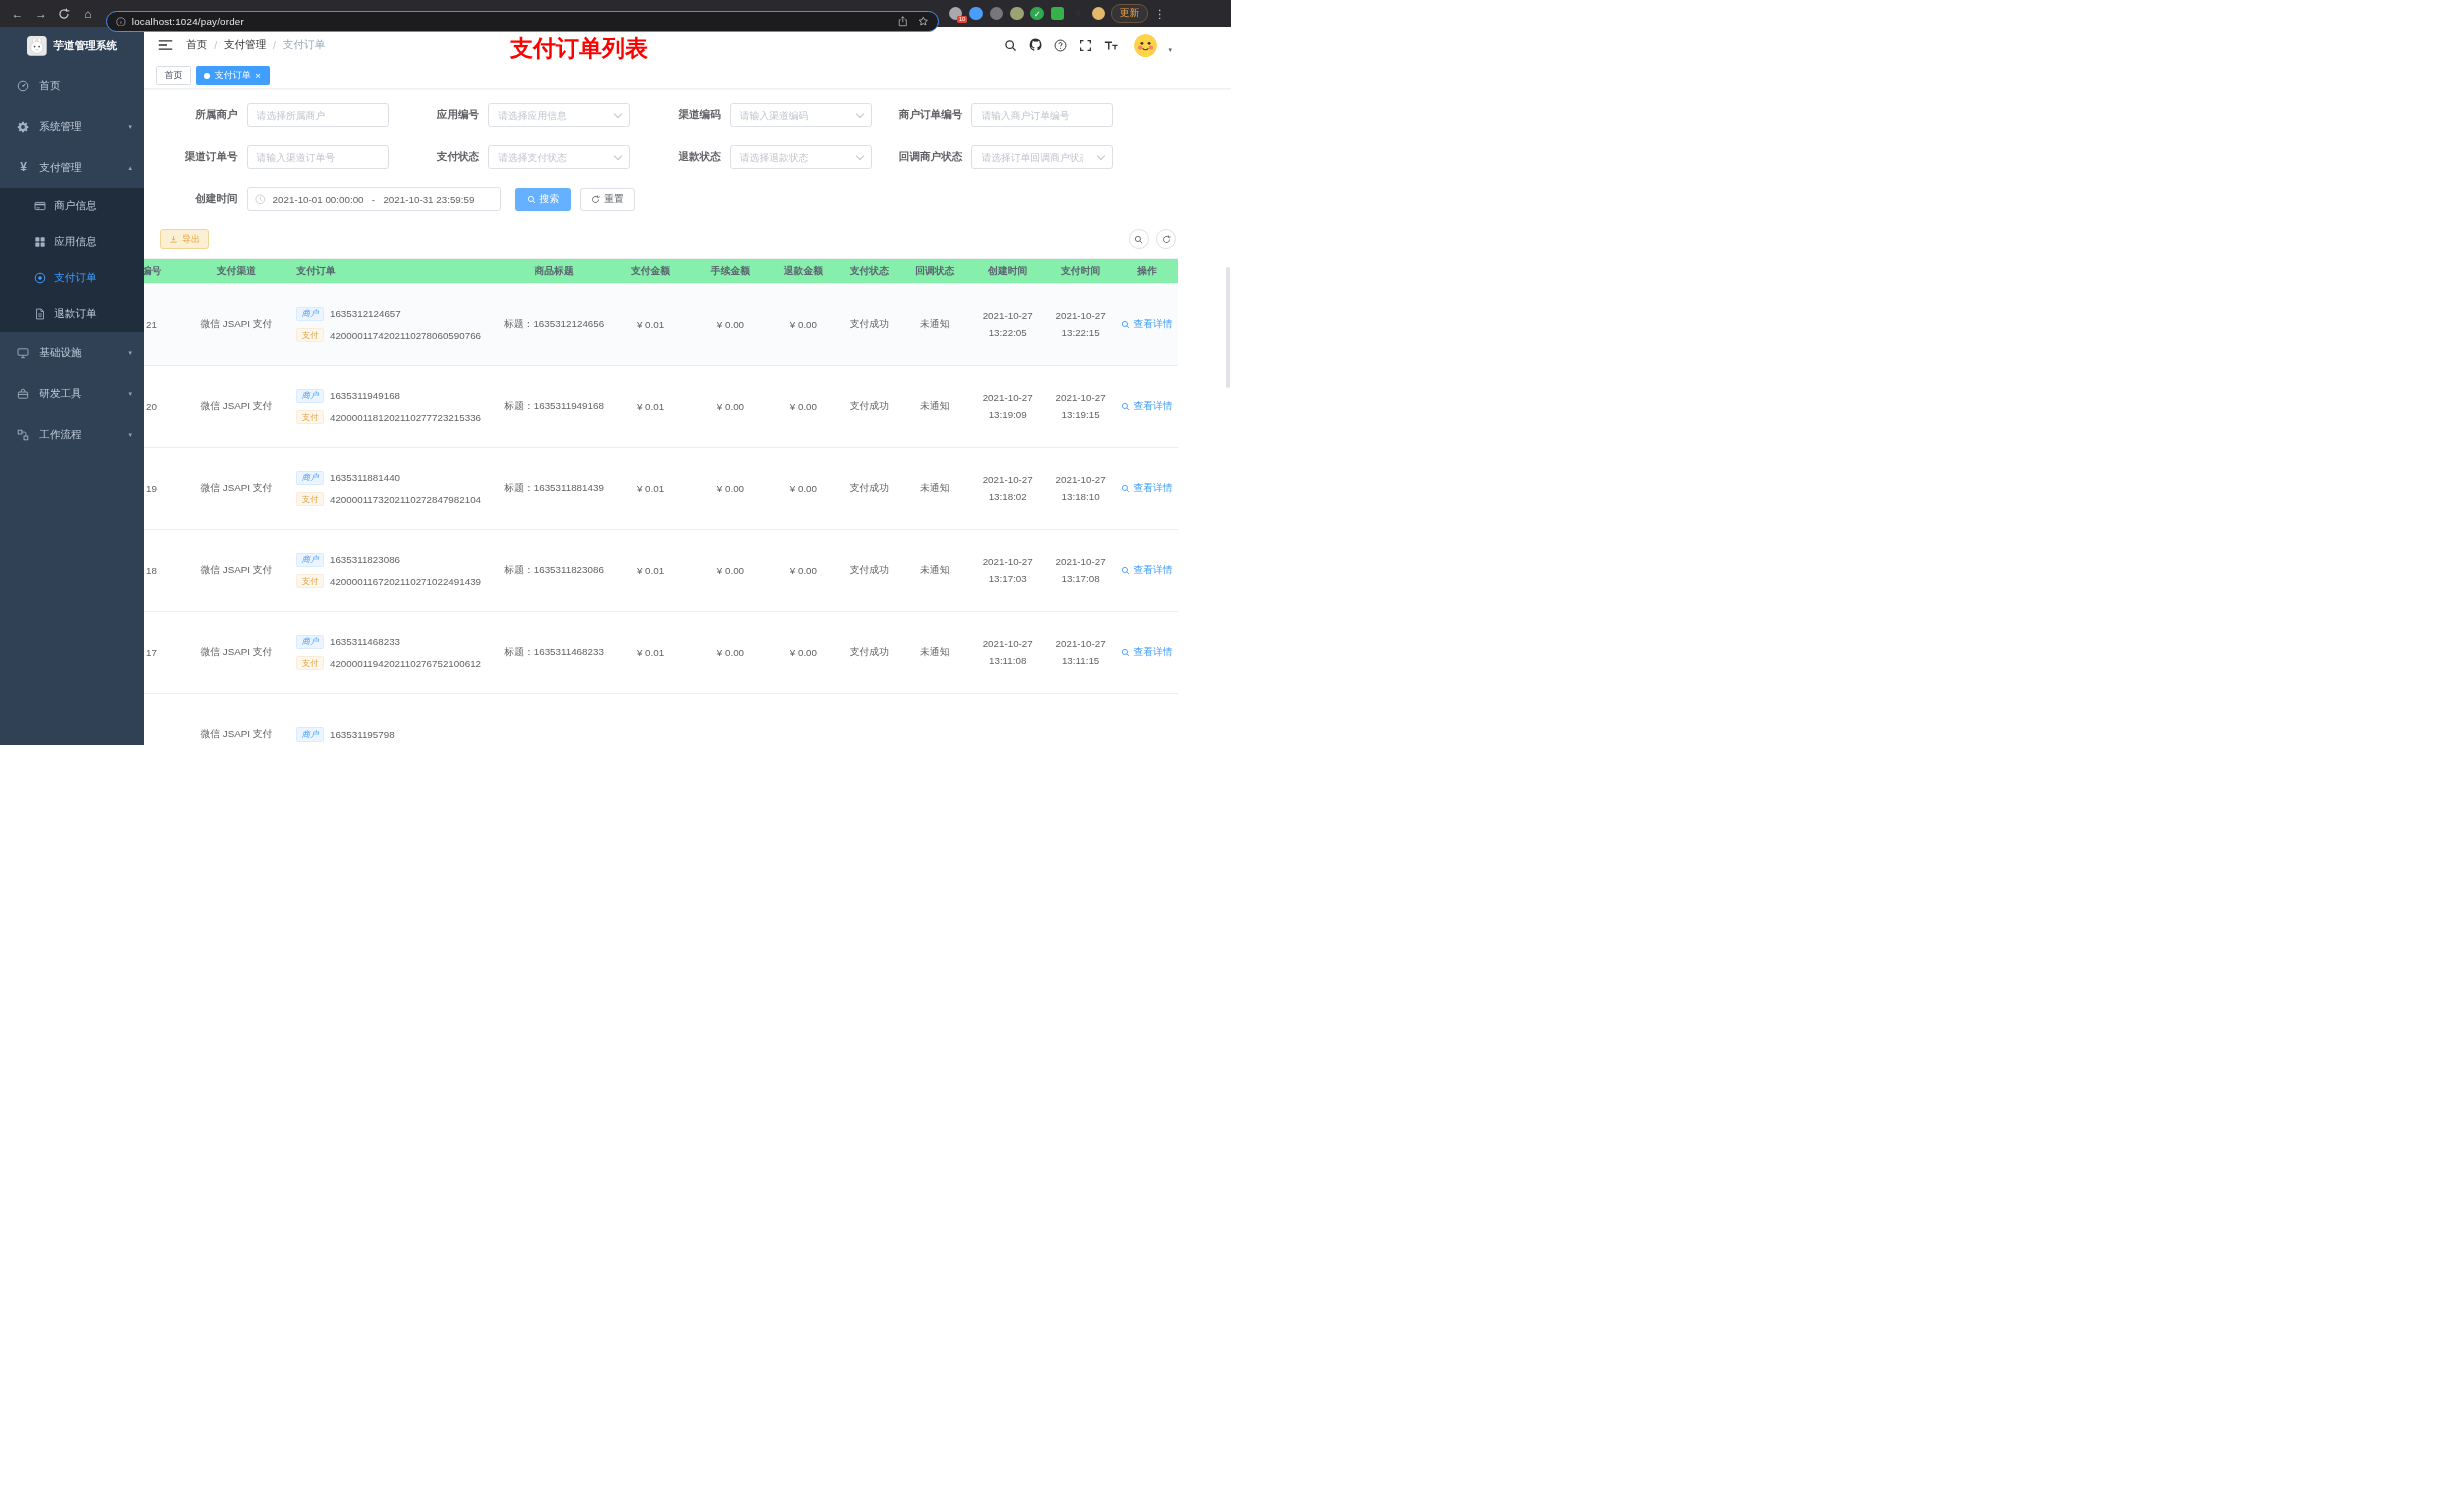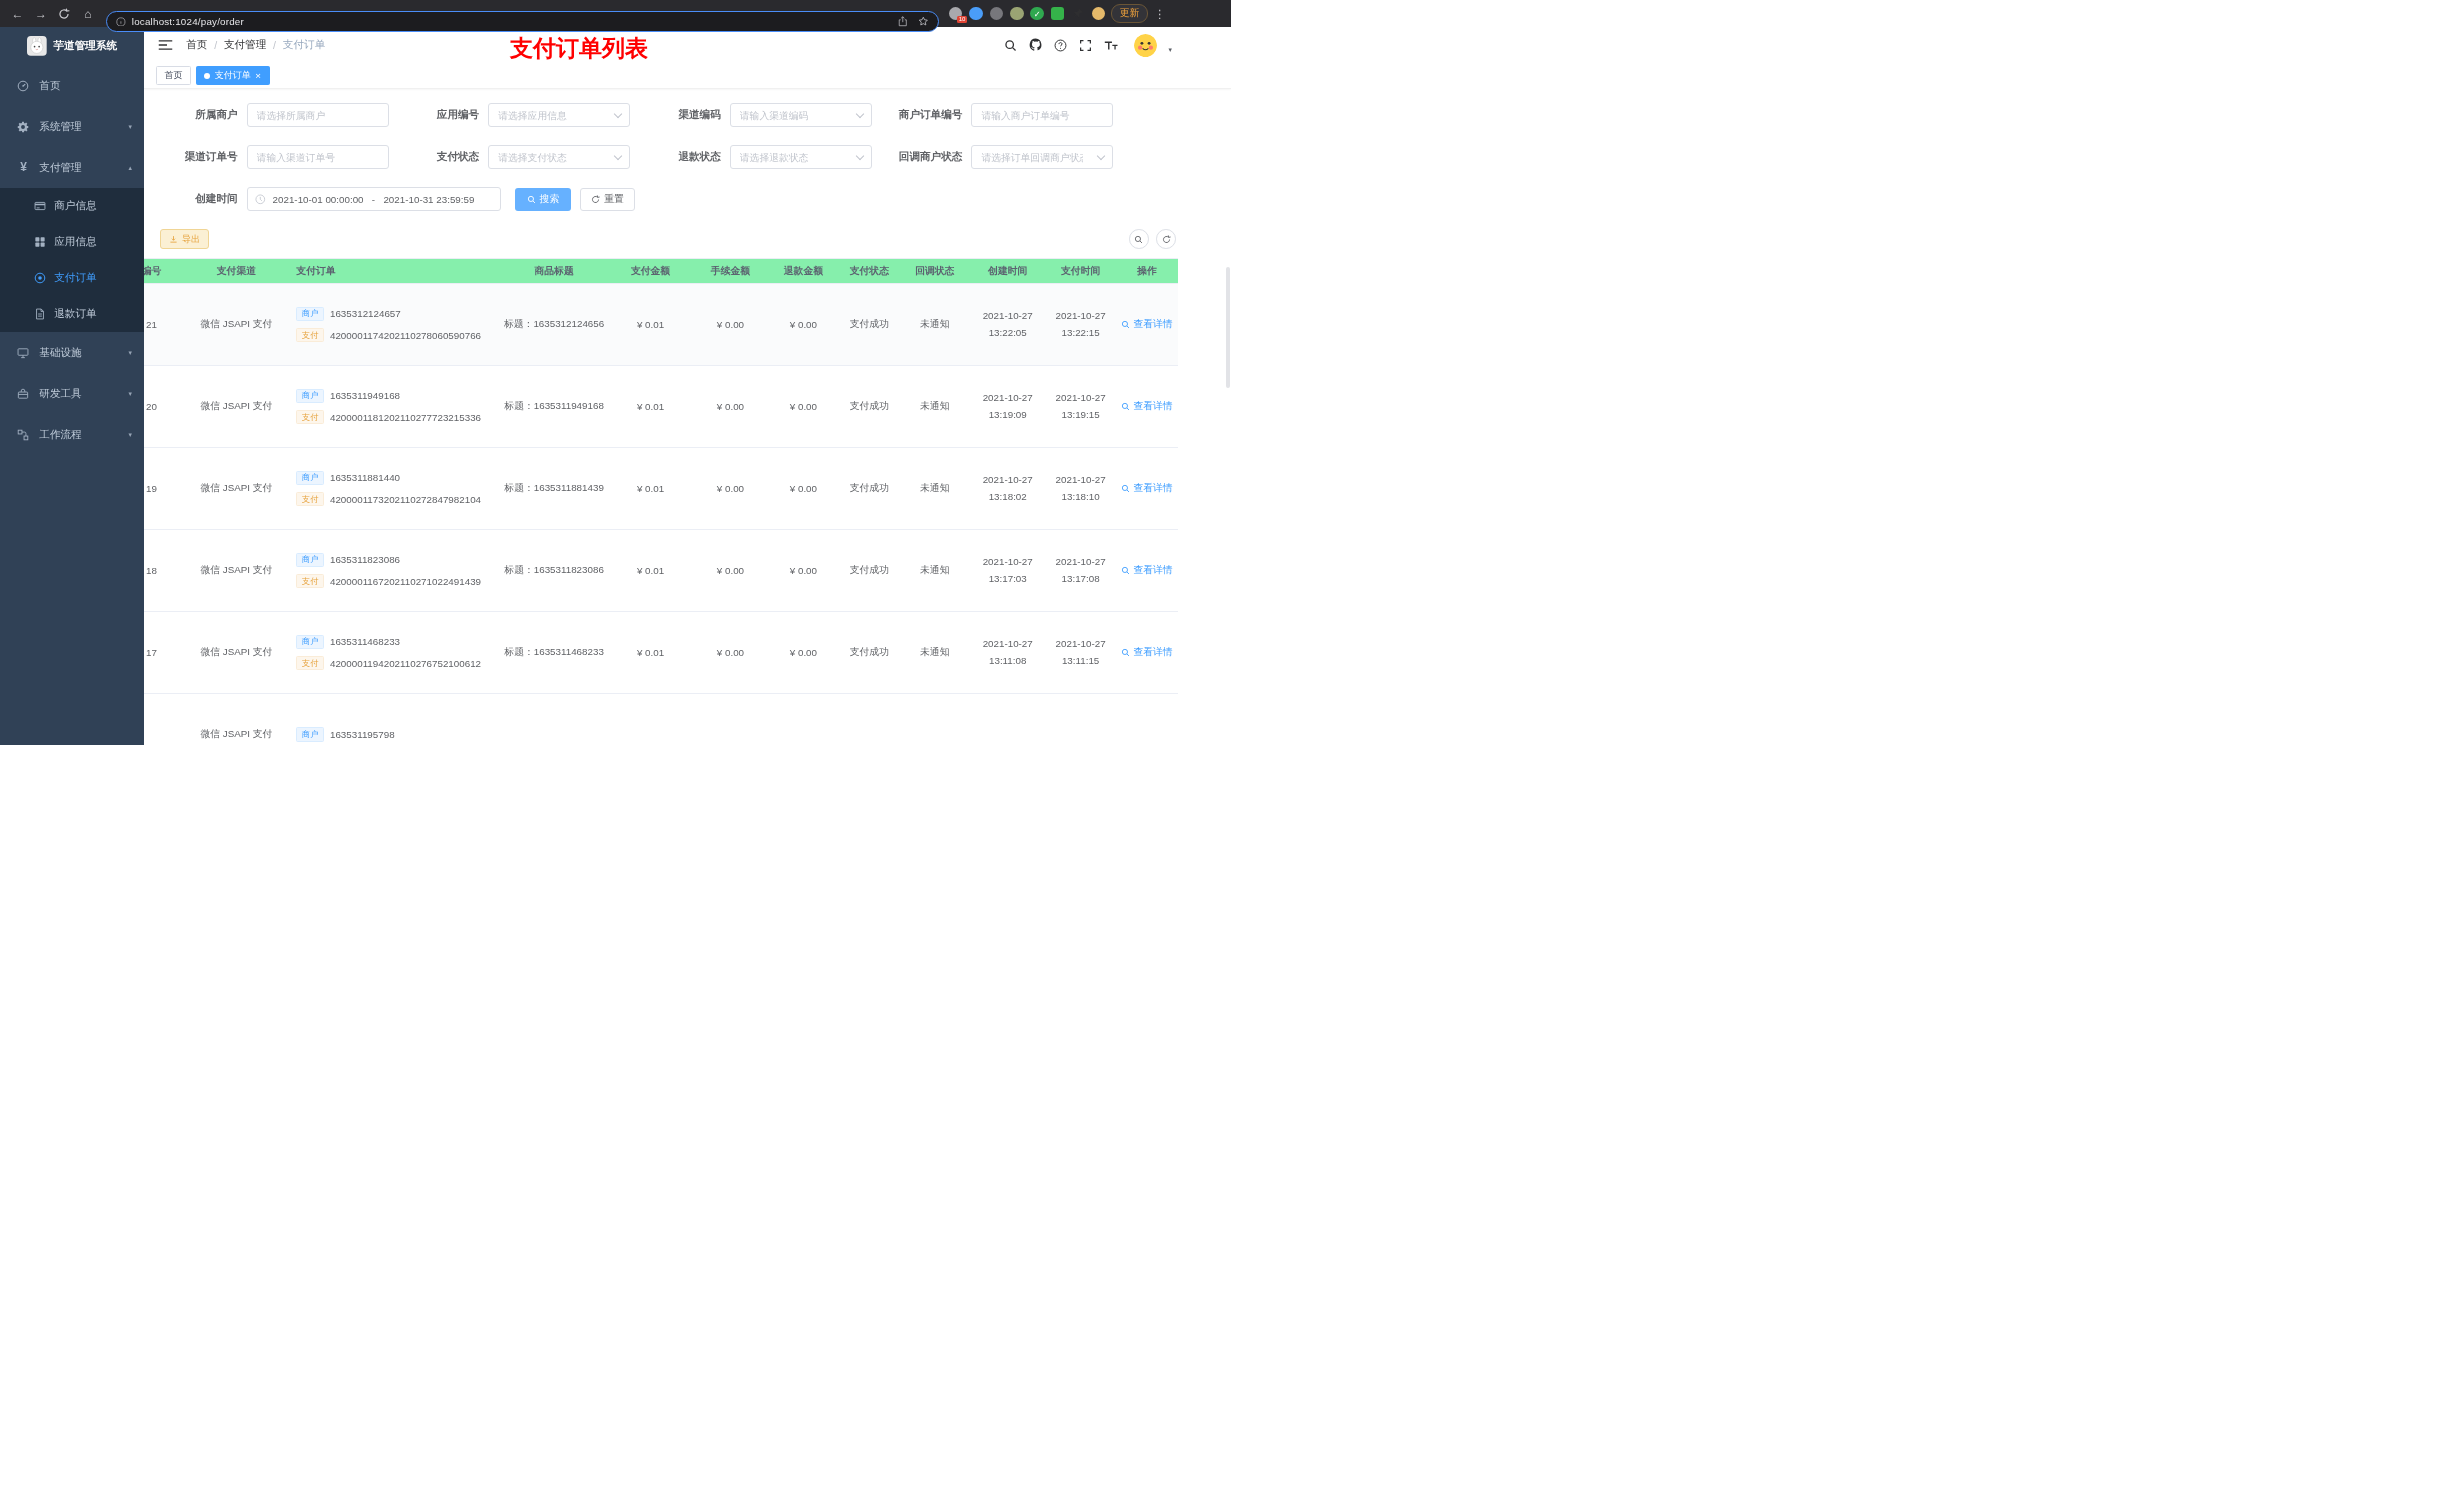--- a/index.html
+++ b/index.html
@@ -97,21 +97,21 @@
 .cols>:nth-child(10){width:74px;}
 .cols>:nth-child(11){width:72px;}
 .cols>:nth-child(12){width:61px;}
 .t-head>:nth-child(3){justify-content:flex-start;padding-left:9px;}
 .t-row{display:flex;height:82px;border-bottom:0.8px solid #ebeef5;background:#fff;}
 .t-row.hovered{background:#fafbfc;}
 .td{display:flex;align-items:center;justify-content:center;font-size:9.8px;color:#606266;text-align:center;white-space:nowrap;}
 .td-order{flex-direction:column;align-items:flex-start;justify-content:center;gap:6.8px;padding-left:9px;}
 .order-line{display:flex;align-items:center;gap:6px;}
 .tag{font-size:8.3px;height:14.4px;display:inline-flex;align-items:center;padding:0 4.5px;border-radius:1.5px;border:0.8px solid;}
-.tag-merchant{background:#ecf5ff;border-color:#d9ecff;color:#409eff;}
+.tag-merchant{background:#ecf5ff;border-color:#d9ecff;color:#409eff;font-style:italic;}
 .tag-pay{background:#fdf6ec;border-color:#faecd8;color:#e6a23c;}
 .td-time{flex-direction:column;line-height:1.7;}
 .detail-link{display:inline-flex;align-items:center;gap:3px;color:#409eff;font-size:9.8px;cursor:pointer;text-decoration:none;}
 .detail-link .ico{font-size:9px;}
 .scroll-thumb{position:absolute;right:1.5px;top:267px;width:3.8px;height:121px;border-radius:2.3px;background:#e2e3e7;cursor:pointer;}
 </style>
 </head>
 <body>
 
 <div class="chrome">

